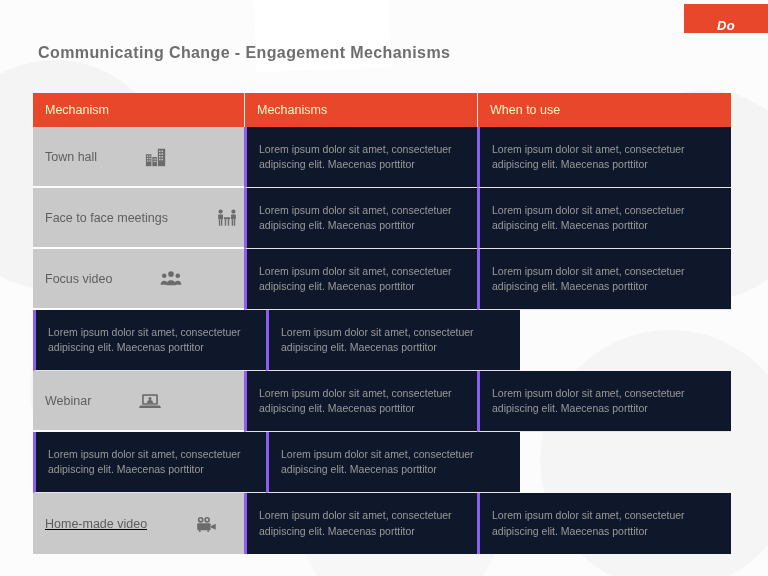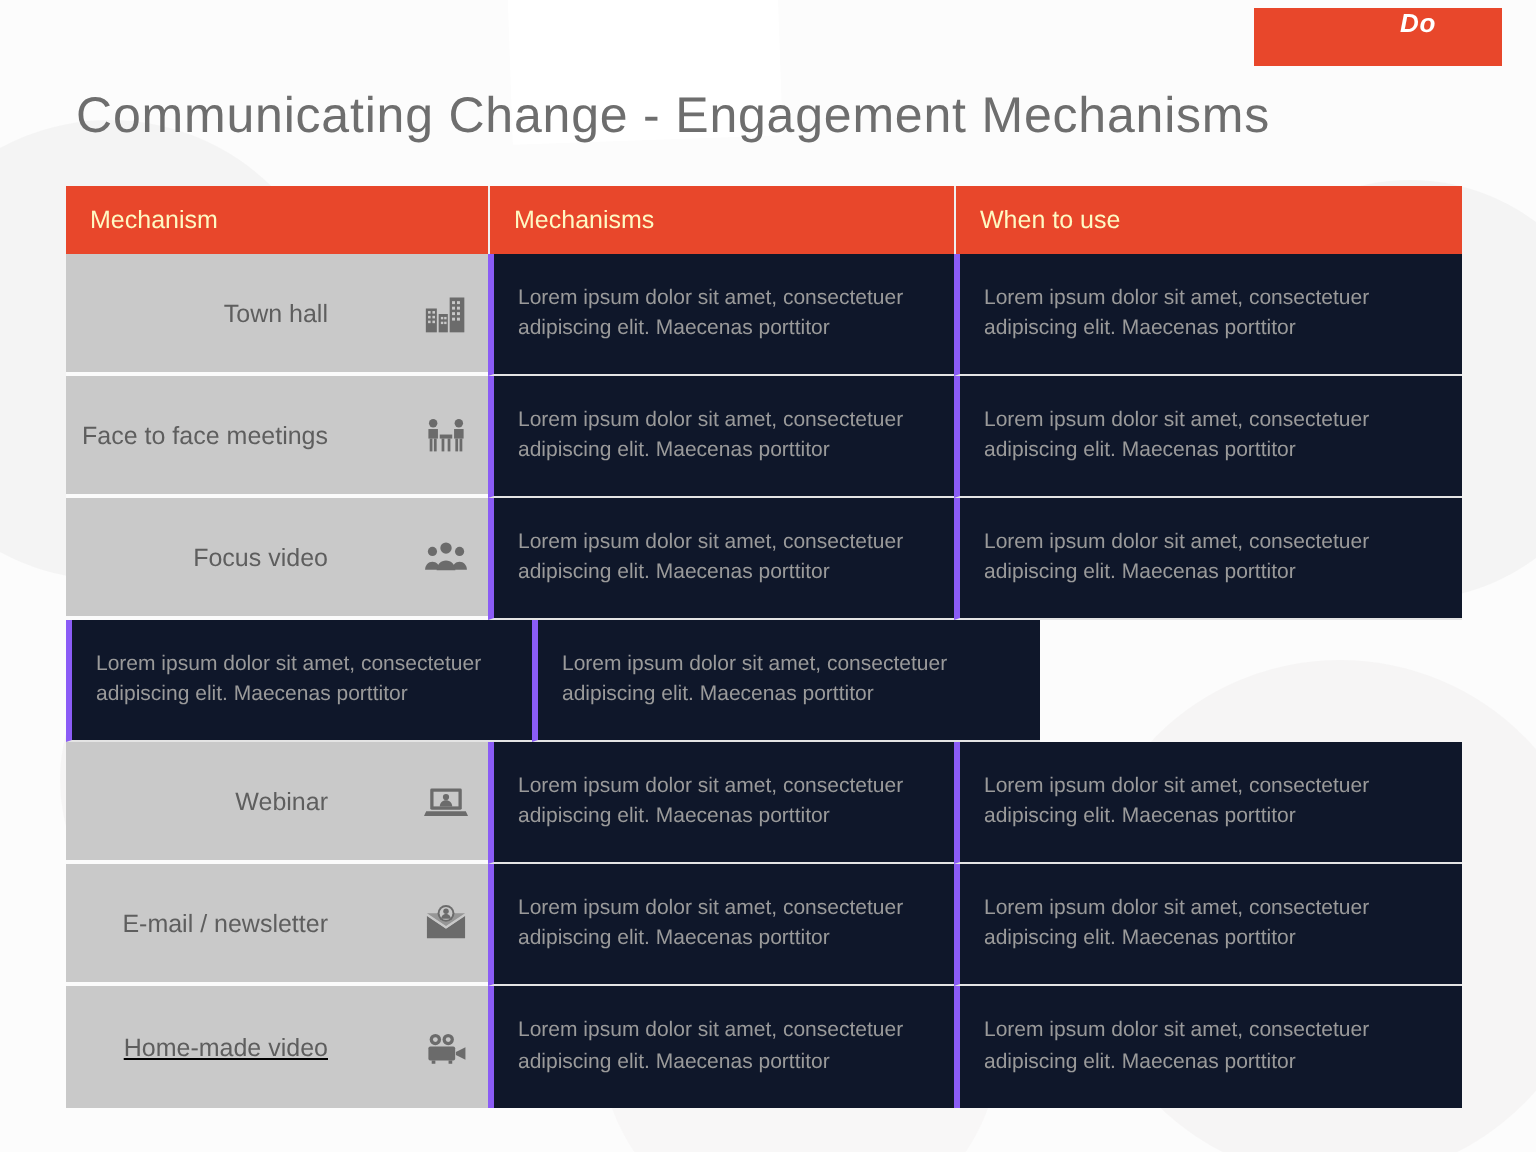--- a/index.html
+++ b/index.html
@@ -41,43 +41,42 @@
     width: 135px;
     height: 80px;
     background: #ffffff;
     transform: rotate(-2deg);
     box-shadow: 0 0 0 0 rgba(0,0,0,0);
   }
 
   
   .do-badge {
     position: absolute;
-    right: 17px;
+    right: 0;
     top: 4px;
     width: 84px;
     height: 29px;
     background: #e8472b;
     color: #ffffff;
     font-style: italic;
     font-weight: bold;
     font-size: 13px;
     display: flex;
-    align-items: flex-start;
+    align-items: flex-end;
     justify-content: center;
     letter-spacing: 0.3px;
-    padding-left: 40px;
   }
 
   
   .page-title {
     position: absolute;
     left: 38px;
     top: 44px;
-    font-size: 25px;
-    font-weight: 400;
+    font-size: 16px;
+    font-weight: 700;
     color: #6e6e6e;
     letter-spacing: 0.4px;
     white-space: nowrap;
   }
 
   
   .table {
     position: absolute;
     left: 33px;
     top: 93px;
@@ -106,21 +105,21 @@
     height: 61px;
   }
   .cell {
     box-sizing: border-box;
     display: flex;
     align-items: center;
   }
   .cell-mech {
     background: #c9c9c9;
     padding: 0 10px 0 12px;
-    justify-content: flex-end;
+    justify-content: flex-start;
     border-bottom: 2px solid #fbfbfb;
     gap: 48px;
   }
   .trow:last-child .cell-mech { border-bottom: none; text-decoration: underline; }
   .mech-label {
     font-size: 12.5px;
     color: #5e5e5e;
     white-space: nowrap;
   }
   .mech-icon {
@@ -239,28 +238,20 @@
           </span>
         </div>
         <div class="cell cell-text col-2">
           <p>Lorem ipsum dolor sit amet, consectetuer adipiscing elit. Maecenas porttitor</p>
         </div>
         <div class="cell cell-text col-3">
           <p>Lorem ipsum dolor sit amet, consectetuer adipiscing elit. Maecenas porttitor</p>
         </div>
       </div>
       <div class="trow">
-        <div class="cell cell-mech col-1">
-          <span class="mech-label">E-mail / newsletter</span>
-          <span class="mech-icon">
-            <svg width="22" height="22" viewBox="0 0 24 24">
-              <use href="#ic-envelope-icon"></use>
-            </svg>
-          </span>
-        </div>
         <div class="cell cell-text col-2">
           <p>Lorem ipsum dolor sit amet, consectetuer adipiscing elit. Maecenas porttitor</p>
         </div>
         <div class="cell cell-text col-3">
           <p>Lorem ipsum dolor sit amet, consectetuer adipiscing elit. Maecenas porttitor</p>
         </div>
       </div>
       <div class="trow">
         <div class="cell cell-mech col-1">
           <span class="mech-label">Home-made video</span>

